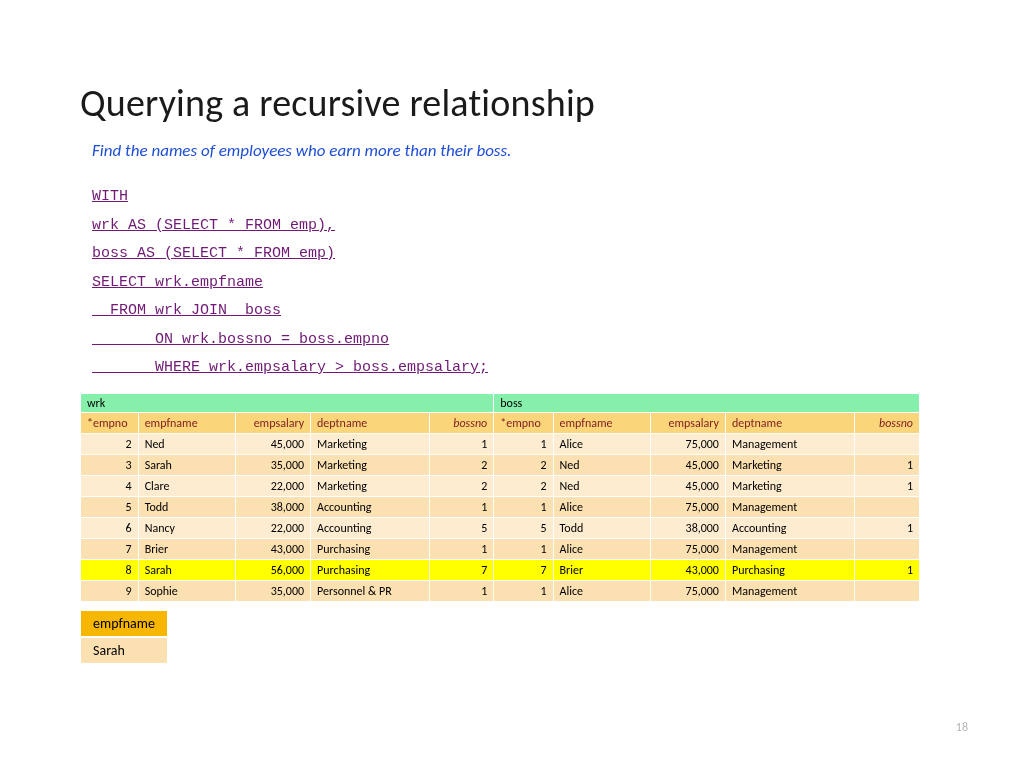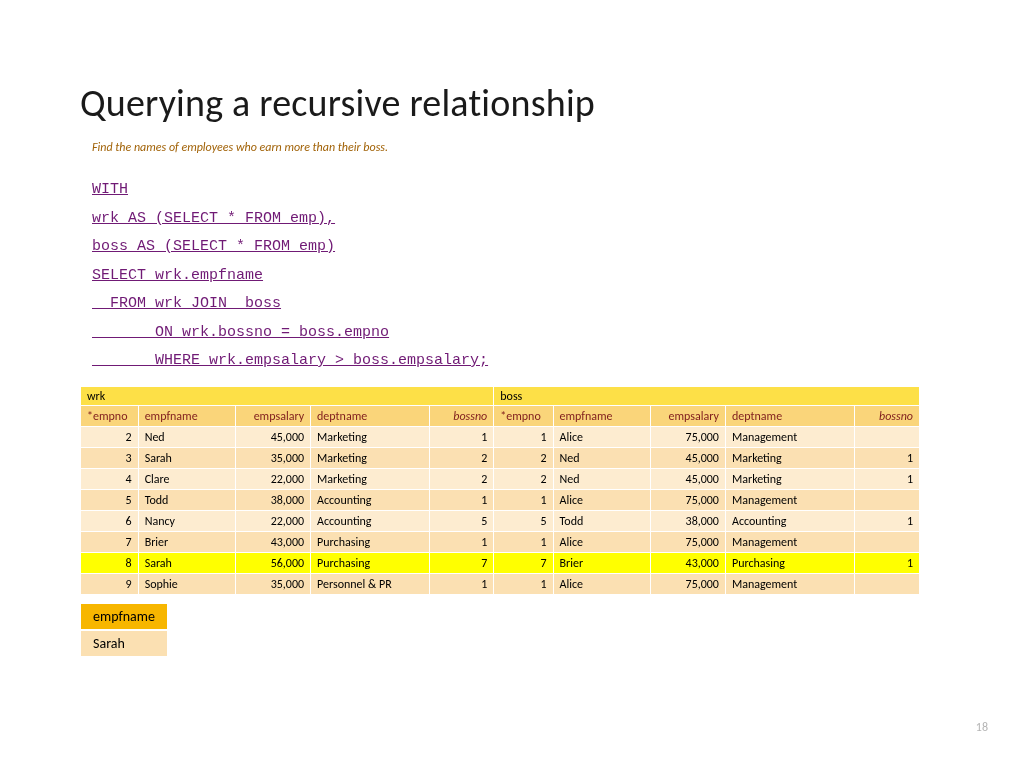--- a/index.html
+++ b/index.html
@@ -17,23 +17,23 @@
   }
   .title {
     font-size: 38px;
     font-weight: 400;
     color: #1a1a1a;
     margin: 0 0 14px 0;
     letter-spacing: 0.2px;
   }
   .prompt {
     font-style: italic;
-    font-size: 12px;
+    font-size: 17px;
     margin: 0 0 22px 12px;
-    color: #a16207;
+    color: #1d4ed8;
   }
   .sql {
     font-family: "Courier New", Courier, monospace;
     font-size: 15px;
     color: #701a75;
     line-height: 1.9;
     white-space: pre;
     margin: 0 0 10px 12px;
     text-decoration: underline;
   }
@@ -45,21 +45,21 @@
     width: 840px;
     font-size: 12px;
   }
   table.data th, table.data td {
     border: 1px solid #ffffff;
     padding: 3px 6px;
     text-align: left;
     vertical-align: middle;
   }
   table.data .grouphead th {
-    background: #fde047;
+    background: #86efac;
     color: #000;
     font-weight: 400;
     font-size: 12px;
     height: 16px;
     padding: 2px 6px;
   }
   table.data .colhead th {
     background: #fad57a;
     color: #7f1d1d;
     font-weight: 400;
@@ -84,21 +84,21 @@
     border: 1px solid #fff;
   }
   .result .val {
     background: #fbe0b2;
     padding: 4px 12px;
     border: 1px solid #fff;
   }
 
   .pagenum {
     position: absolute;
-    right: 36px;
+    right: 56px;
     bottom: 34px;
     font-size: 12px;
     color: #b4b4b4;
   }
 </style>
 </head>
 <body>
 
 <div class="slide">
 

